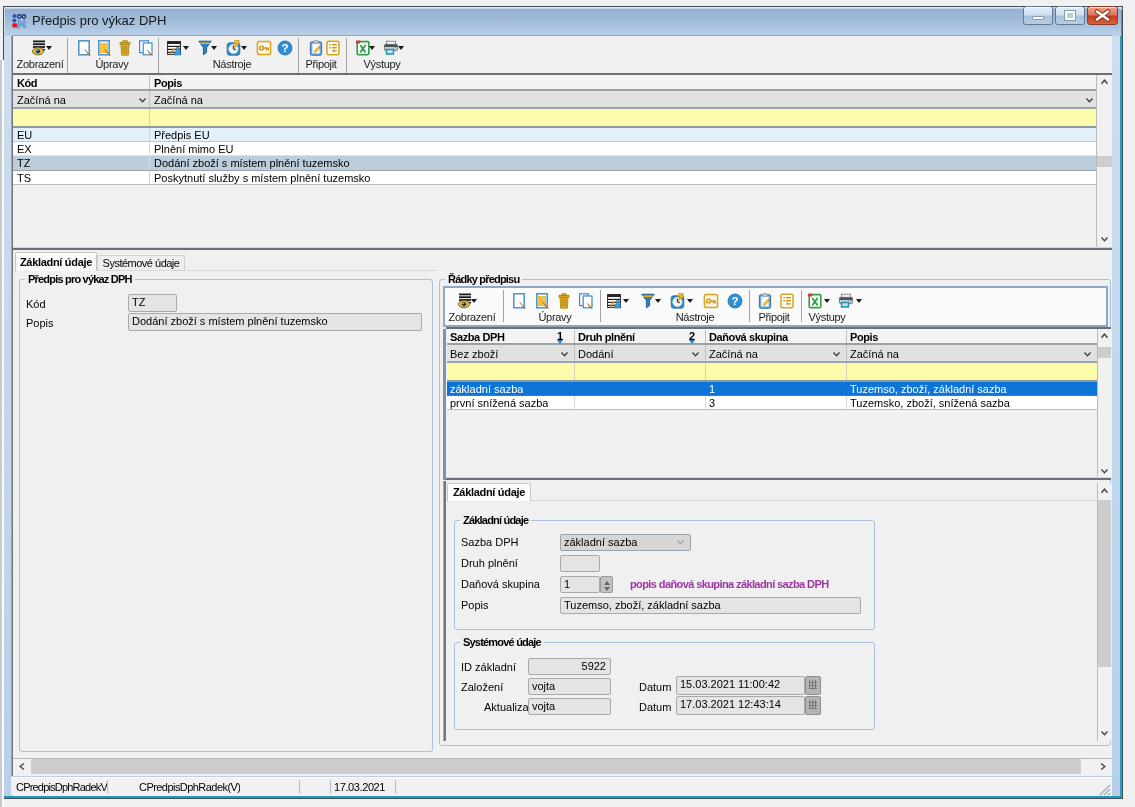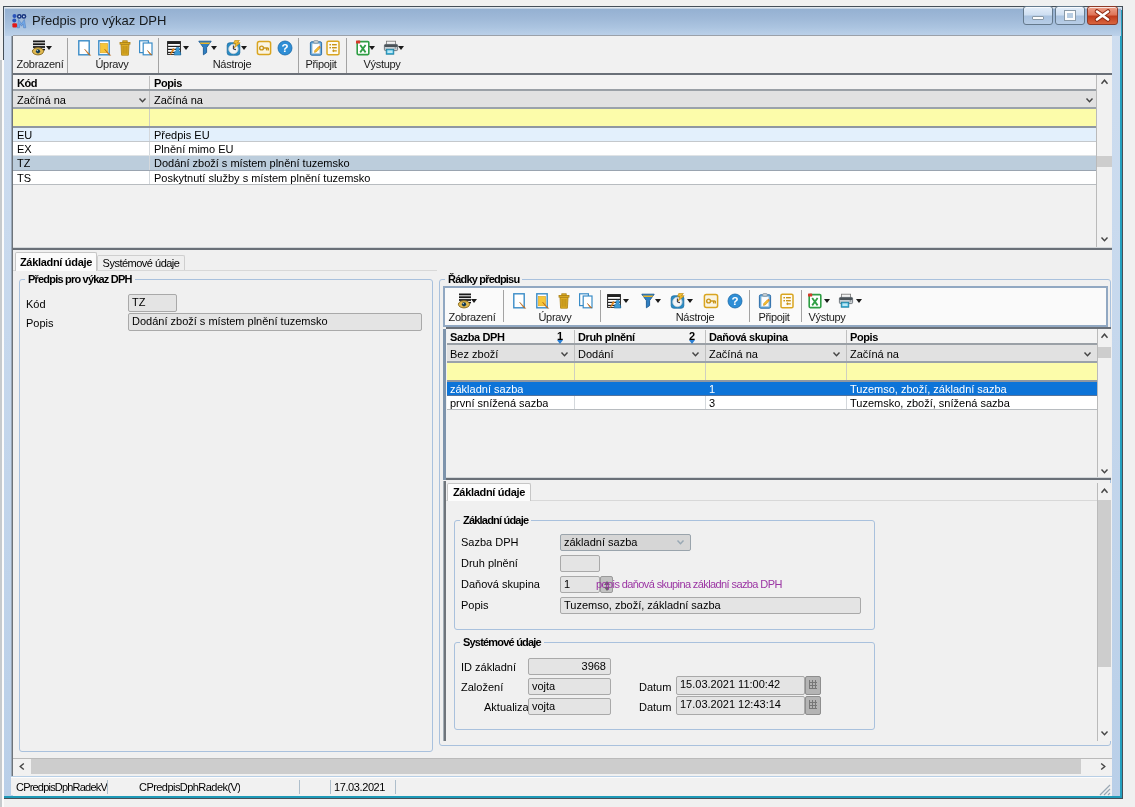--- a/index.html
+++ b/index.html
@@ -479,28 +479,28 @@
     </svg>
   </div>
 <div class="a lbl" style="left:461px;top:557px;">Druh plnění</div>
 <div class="a inp" style="left:560px;top:555px;width:40px;height:17px;"></div>
 <div class="a lbl" style="left:461px;top:578px;">Daňová skupina</div>
 <div class="a inp" style="left:560px;top:576px;width:40px;height:17px;">1</div>
 <div class="a" style="left:600px;top:576px;width:13px;height:17px;background:#c2c2c2;border:1px solid #9a9a9a;border-radius:2px;">
     <div class="a" style="left:3px;top:4px;width:0;height:0;border-left:3px solid transparent;border-right:3px solid transparent;border-bottom:4px solid #666;"></div>
     <div class="a" style="left:3px;top:10px;width:0;height:0;border-left:3px solid transparent;border-right:3px solid transparent;border-top:4px solid #666;"></div>
   </div>
-<div class="a lbl" style="left:596px;top:578px;color:#9b35a3;letter-spacing:-0.6px;">popis daňová skupina základní sazba DPH</div>
+<div class="a lbl" style="left:630px;top:578px;color:#9b35a3;letter-spacing:-0.6px;font-weight:bold;">popis daňová skupina základní sazba DPH</div>
 <div class="a lbl" style="left:461px;top:599px;">Popis</div>
 <div class="a inp" style="left:560px;top:597px;width:301px;height:17px;">Tuzemso, zboží, základní sazba</div>
 <div class="fs" style="left:454px;top:642px;width:421px;height:88px;">
     <span class="lg" style="left:5px;">Systémové údaje</span>
   </div>
 <div class="a lbl" style="left:461px;top:661px;">ID základní</div>
-<div class="a inp" style="left:528px;top:658px;width:83px;height:17px;padding-right:4px;text-align:right;">3968</div>
+<div class="a inp" style="left:528px;top:658px;width:83px;height:17px;padding-right:4px;text-align:right;">5922</div>
 <div class="a lbl" style="left:461px;top:681px;">Založení</div>
 <div class="a inp" style="left:528px;top:678px;width:83px;height:17px;">vojta</div>
 <div class="a lbl" style="left:639px;top:681px;">Datum</div>
 <div class="a inp" style="left:676px;top:676px;width:129px;height:19px;">15.03.2021 11:00:42</div>
 <div class="a lbl" style="left:484px;top:701px;">Aktualizace</div>
 <div class="a inp" style="left:528px;top:698px;width:83px;height:17px;">vojta</div>
 <div class="a lbl" style="left:639px;top:701px;">Datum</div>
 <div class="a inp" style="left:676px;top:696px;width:129px;height:19px;">17.03.2021 12:43:14</div>
 <div class="a" style="left:805px;top:676px;width:16px;height:19px;background:#b4b4b4;border:1px solid #8e8e8e;border-radius:2px;">
     <div class="a" style="left:3px;top:3px;width:8px;height:9px;background:repeating-linear-gradient(0deg,#777 0 1px,transparent 1px 3px),repeating-linear-gradient(90deg,#777 0 1px,transparent 1px 3px);"></div>

